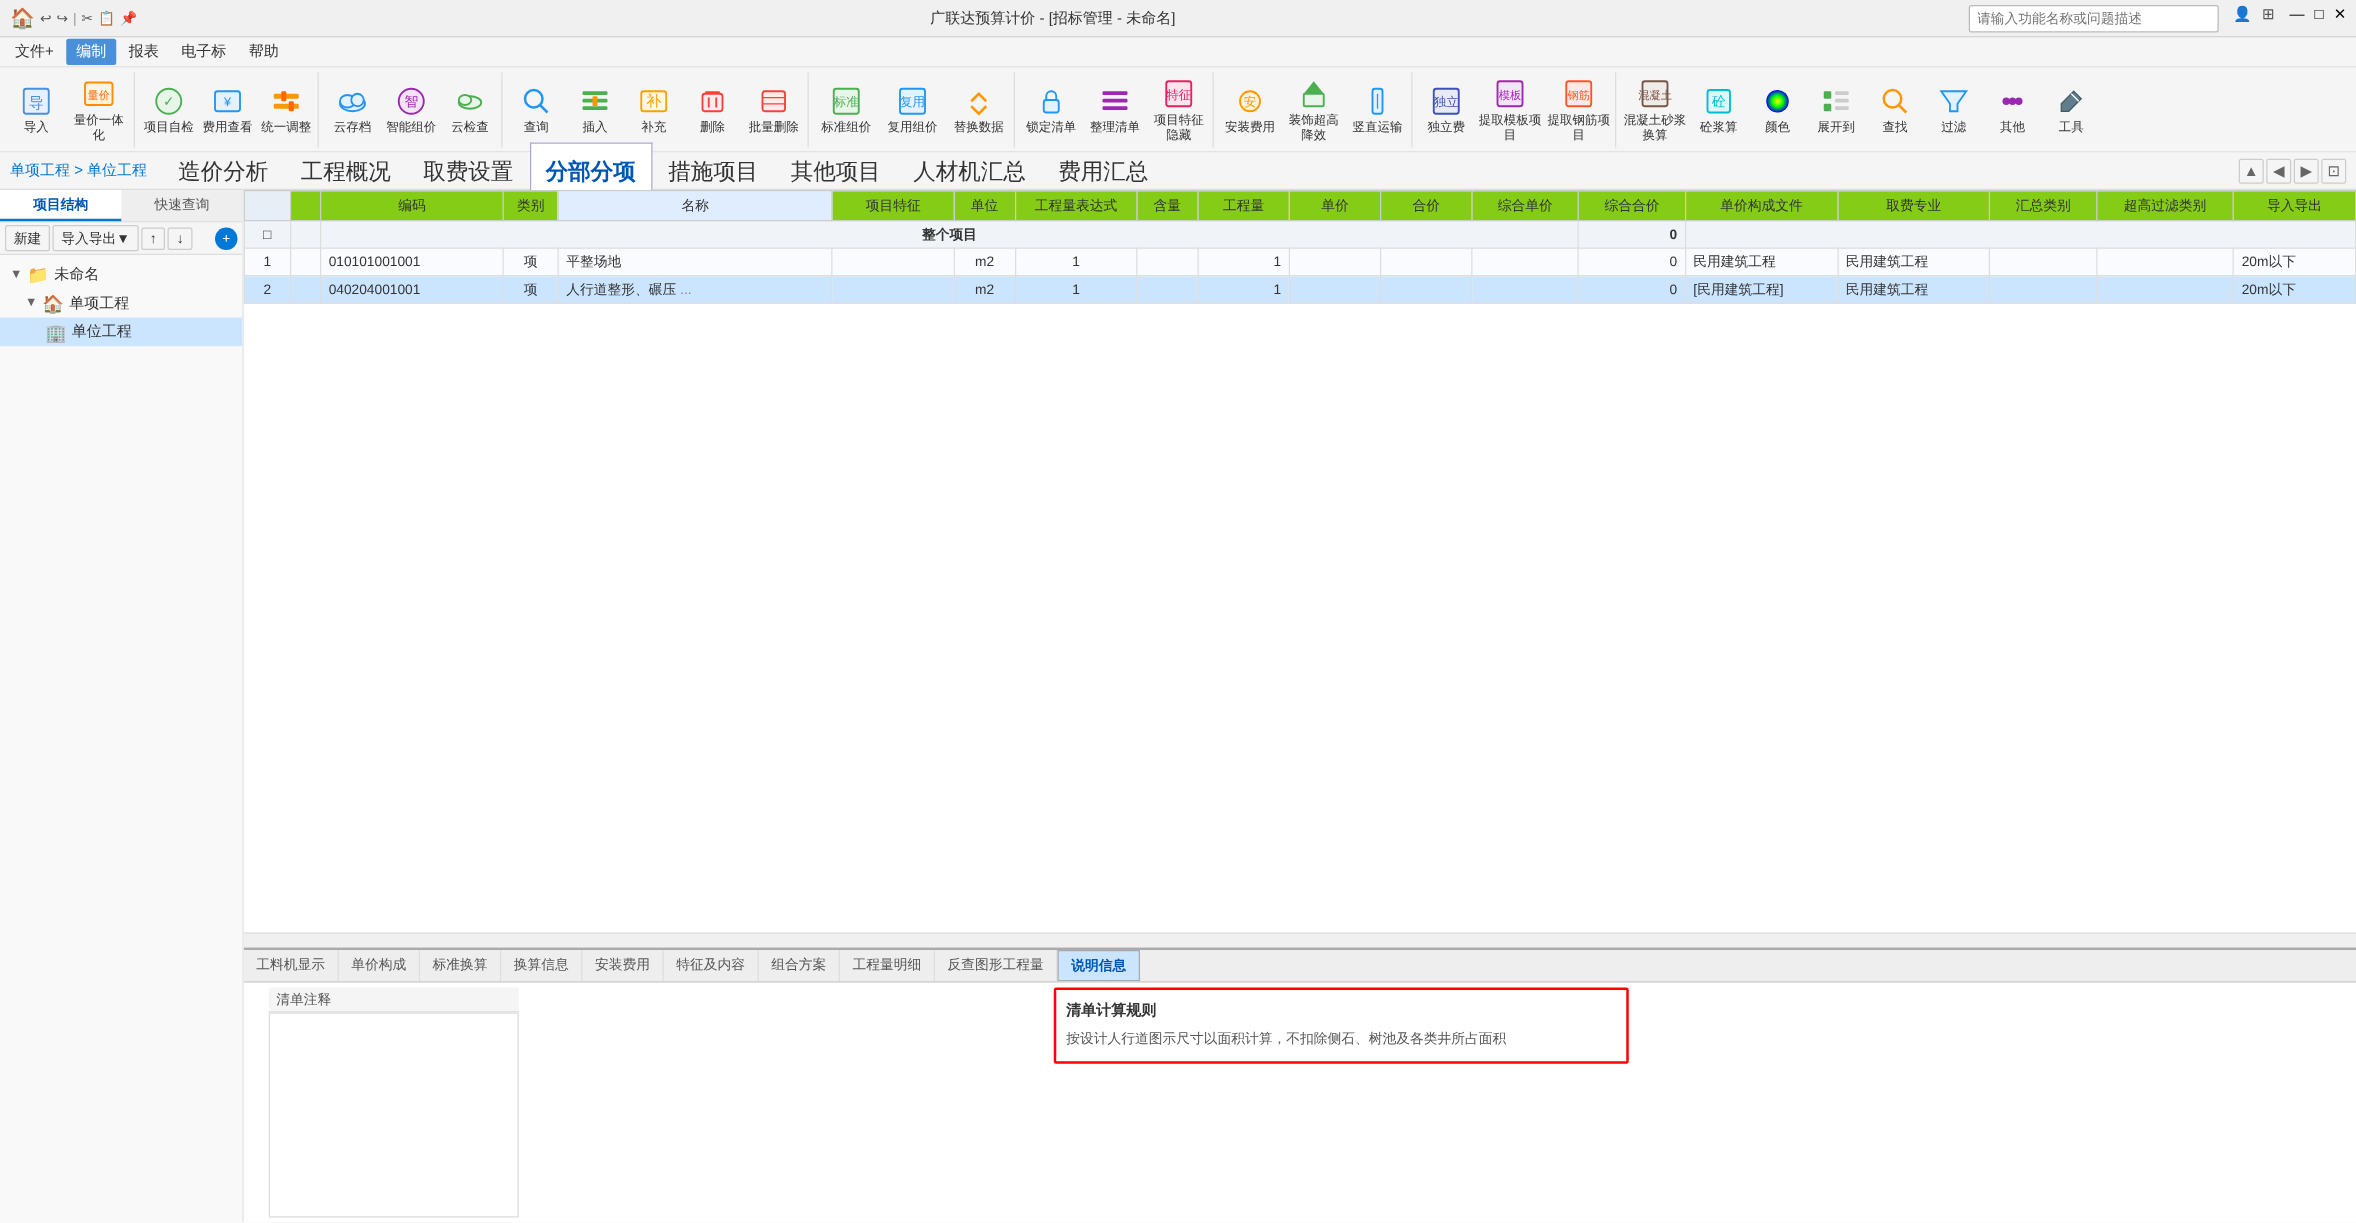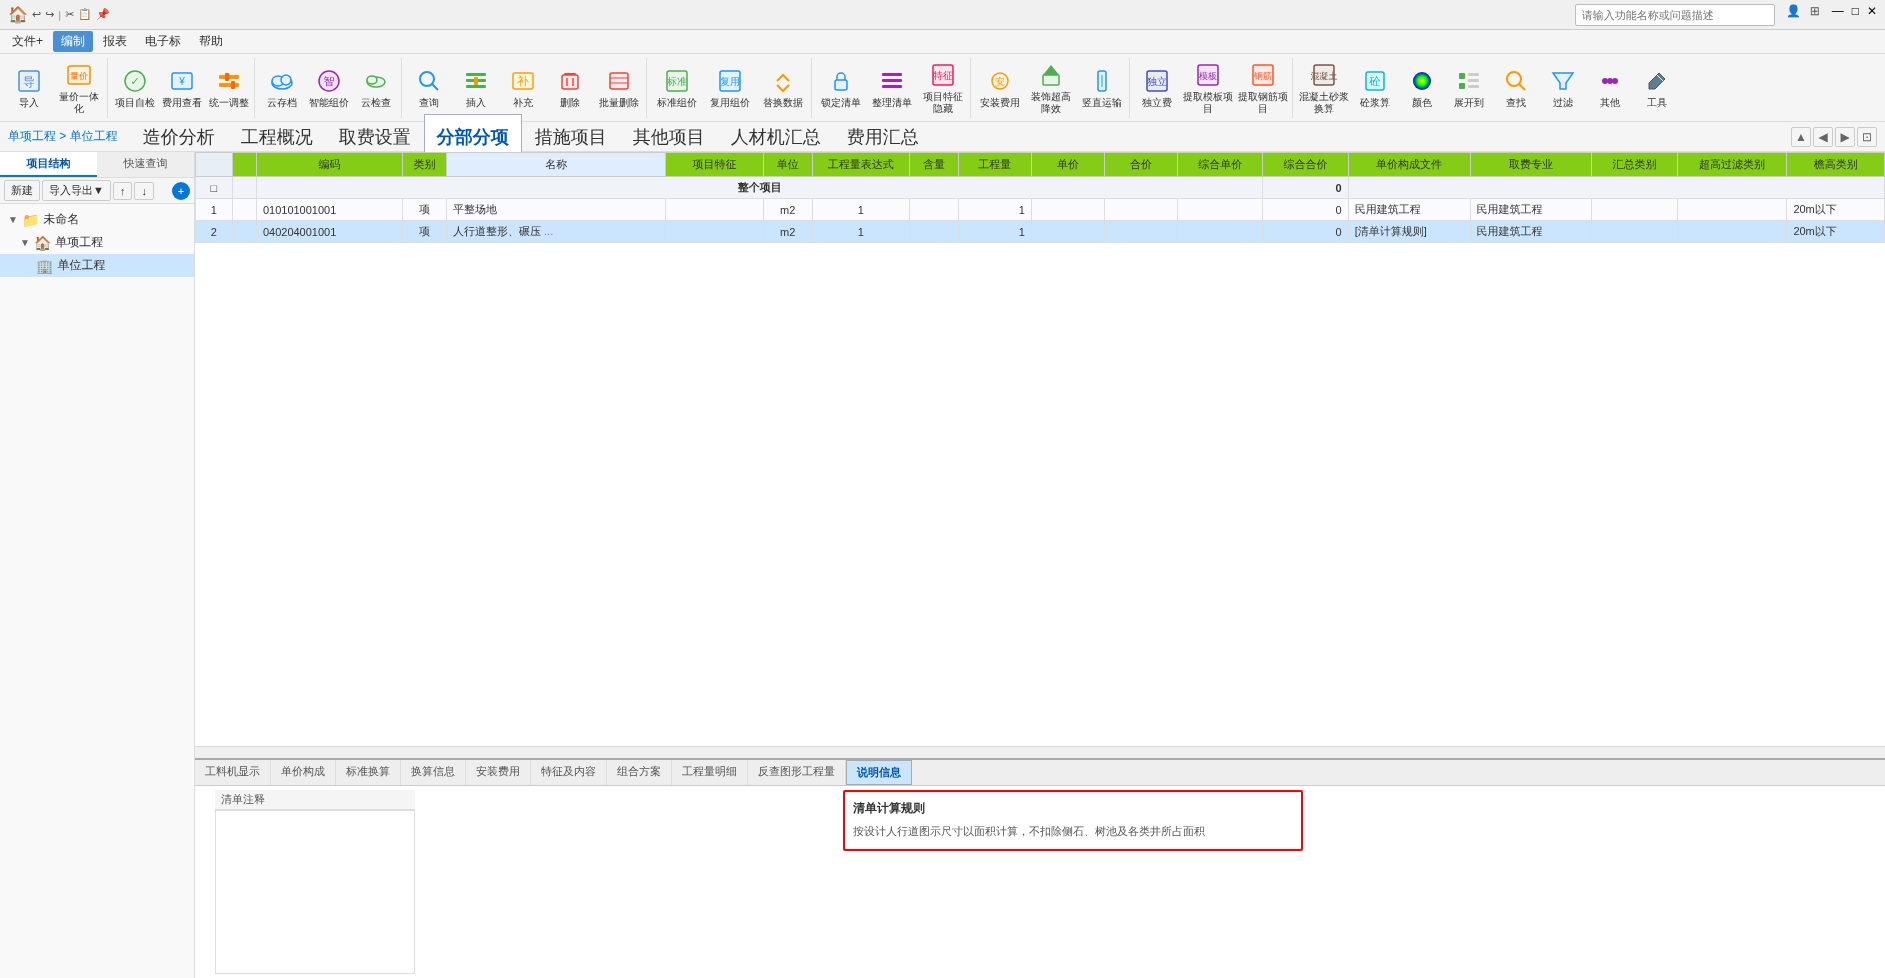--- a/index.html
+++ b/index.html
@@ -342,20 +342,21 @@
 <div class="title-bar">
   <div style="display:flex;align-items:center;gap:4px;">
     <span style="font-size:16px;color:#ff6600;">🏠</span>
     <span style="font-size:11px;color:#555;">↩</span>
     <span style="font-size:11px;color:#555;">↪</span>
     <span style="font-size:11px;color:#999;">|</span>
     <span style="font-size:11px;color:#555;">✂</span>
     <span style="font-size:11px;color:#555;">📋</span>
     <span style="font-size:11px;color:#555;">📌</span>
   </div>
+  <div class="title-bar-center">广联达预算计价 - [招标管理 - 未命名]</div>
   <div class="title-bar-controls">
     <div class="search-bar">
       <input class="search-input" type="text" placeholder="请输入功能名称或问题描述" style="">
     </div>
     <span style="margin-left:8px;color:#555;">👤</span>
     <span style="margin-left:4px;color:#555;">⊞</span>
     <span style="margin-left:8px;cursor:pointer;">—</span>
     <span style="margin-left:4px;cursor:pointer;">□</span>
     <span style="margin-left:4px;cursor:pointer;">✕</span>
   </div>
@@ -787,21 +788,21 @@
             <th style="width:40px;">含量</th>
             <th style="width:60px;">工程量</th>
             <th style="width:60px;">单价</th>
             <th style="width:60px;">合价</th>
             <th style="width:70px;">综合单价</th>
             <th style="width:70px;">综合合价</th>
             <th style="width:100px;">单价构成文件</th>
             <th style="width:100px;">取费专业</th>
             <th style="width:70px;">汇总类别</th>
             <th style="width:90px;">超高过滤类别</th>
-            <th style="width:80px;">檐高类别</th>
+            <th style="width:80px;">导入导出</th>
           </tr>
         </thead>
         <tbody>
 
           <tr class="group-row">
             <td>
               <span>□</span>
             </td>
             <td></td>
             <td colspan="11" style="text-align:center;font-weight:bold;">整个项目</td>
@@ -842,21 +843,21 @@
             </td>
             <td></td>
             <td style="text-align:center;">m2</td>
             <td style="text-align:center;">1</td>
             <td></td>
             <td style="text-align:right;">1</td>
             <td></td>
             <td></td>
             <td></td>
             <td style="text-align:right;">0</td>
-            <td>[清单计算规则]</td>
+            <td>[民用建筑工程]</td>
             <td>民用建筑工程</td>
             <td></td>
             <td></td>
             <td>20m以下</td>
           </tr>
         </tbody>
       </table>
     </div>
 
     <div class="h-scroll"></div>

